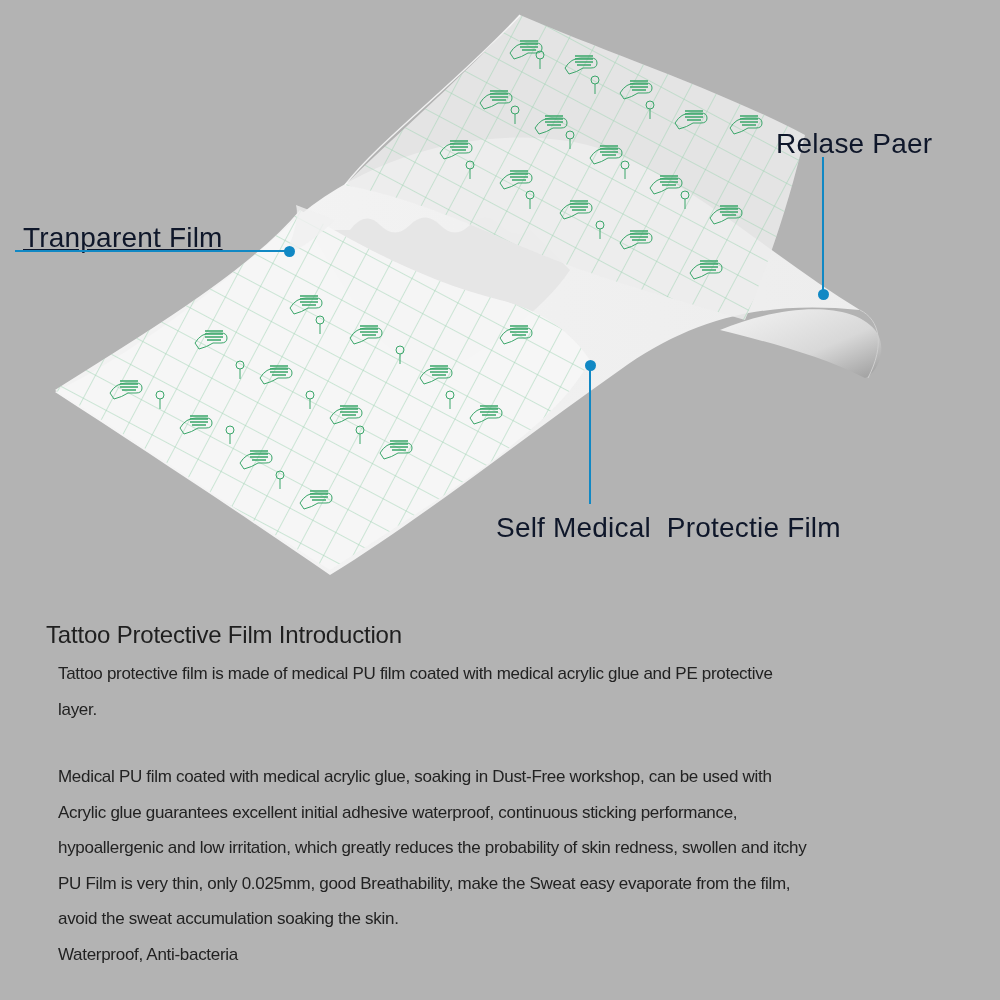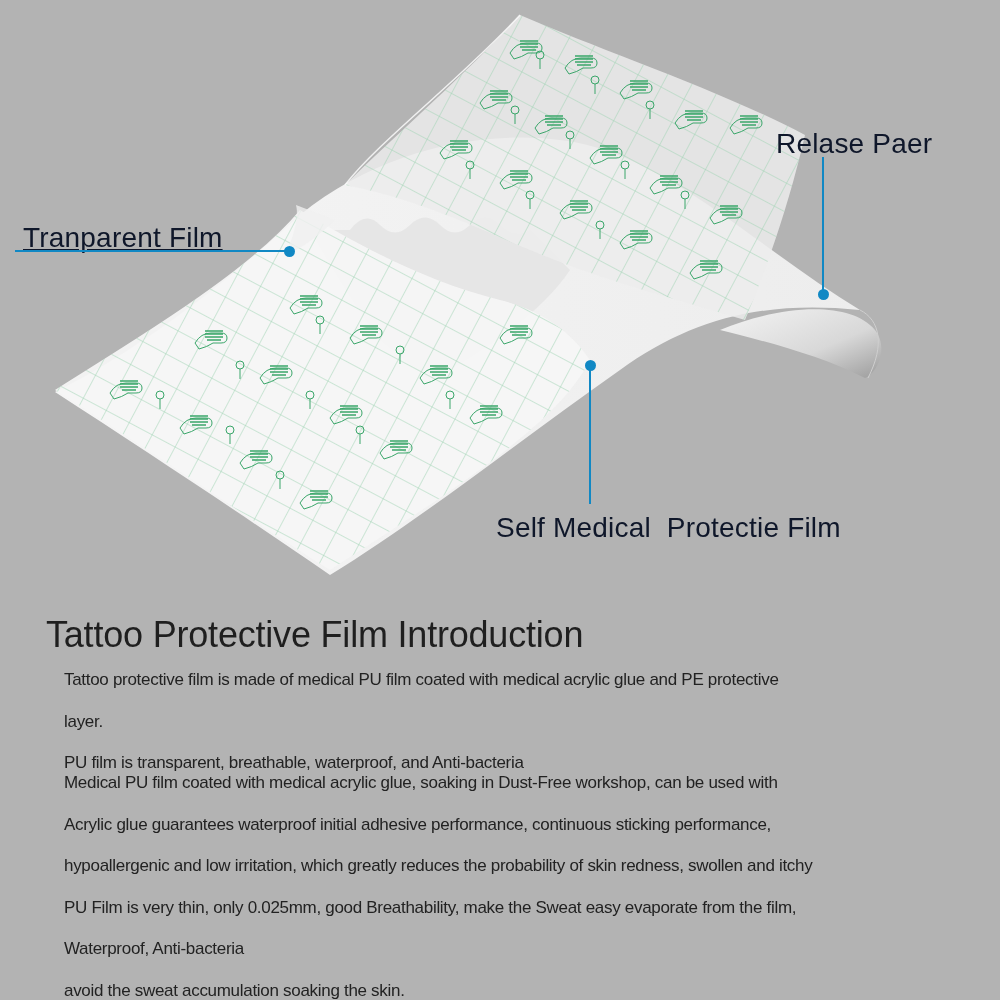--- a/index.html
+++ b/index.html
@@ -18,25 +18,25 @@
       white-space: nowrap;
       letter-spacing: 0.2px;
     }
     .callout-line { position: absolute; background: #1188c4; }
     .callout-dot {
       position: absolute; width: 11px; height: 11px; border-radius: 50%;
       background: #1188c4;
     }
     .text-section { position: absolute; left: 46px; color: #222; }
     .section-title {
-      font-size: 36px; font-weight: normal; margin: 0; line-height: 30px;
+      font-size: 24px; font-weight: normal; margin: 0; line-height: 30px;
       color: #1f1f1f; letter-spacing: -0.2px;
     }
     .section-line {
-      font-size: 17px; line-height: 23.5px; margin: 18px; color: #222;
+      font-size: 17px; line-height: 23.5px; margin: 12px; color: #222;
       letter-spacing: -0.3px;
     }
   </style>
 </head>
 <body>
 
 <div class="illustration">
   <svg width="1000" height="600" viewBox="0 0 1000 600">
     <defs>
       <pattern id="grid" width="26" height="26" patternUnits="userSpaceOnUse" patternTransform="rotate(28)">
@@ -155,23 +155,22 @@
   
   <div class="callout-dot" style="left:585px; top:360px;"></div>
   <div class="callout-line" style="left:589px; top:370px; width:2px; height:134px;"></div>
   <div class="callout-label" style="left:496px; top:512px; white-space:pre;">Self Medical  Protectie Film</div>
 </div>
 
 <div class="text-section" style="top:620px;">
   <h2 class="section-title">Tattoo Protective Film Introduction</h2>
   <p class="section-line">Tattoo protective film is made of medical PU film coated with medical acrylic glue and PE protective</p>
   <p class="section-line">layer.</p>
-  <p class="section-line">PU film is transparent, breathable, waterproof, and Anti-bacteria</p>
 </div>
 
 <div class="text-section" style="top:753px;">
   <p class="section-line">Medical PU film coated with medical acrylic glue, soaking in Dust-Free workshop, can be used with</p>
-  <p class="section-line">Acrylic glue guarantees waterproof initial adhesive performance, continuous sticking performance,</p>
+  <p class="section-line">Acrylic glue guarantees excellent initial adhesive waterproof, continuous sticking performance,</p>
   <p class="section-line">hypoallergenic and low irritation, which greatly reduces the probability of skin redness, swollen and itchy</p>
   <p class="section-line">PU Film is very thin, only 0.025mm, good Breathability, make the Sweat easy evaporate from the film,</p>
+  <p class="section-line">avoid the sweat accumulation soaking the skin.</p>
   <p class="section-line">Waterproof, Anti-bacteria</p>
-  <p class="section-line">avoid the sweat accumulation soaking the skin.</p>
 </div>
 
 </body></html>

